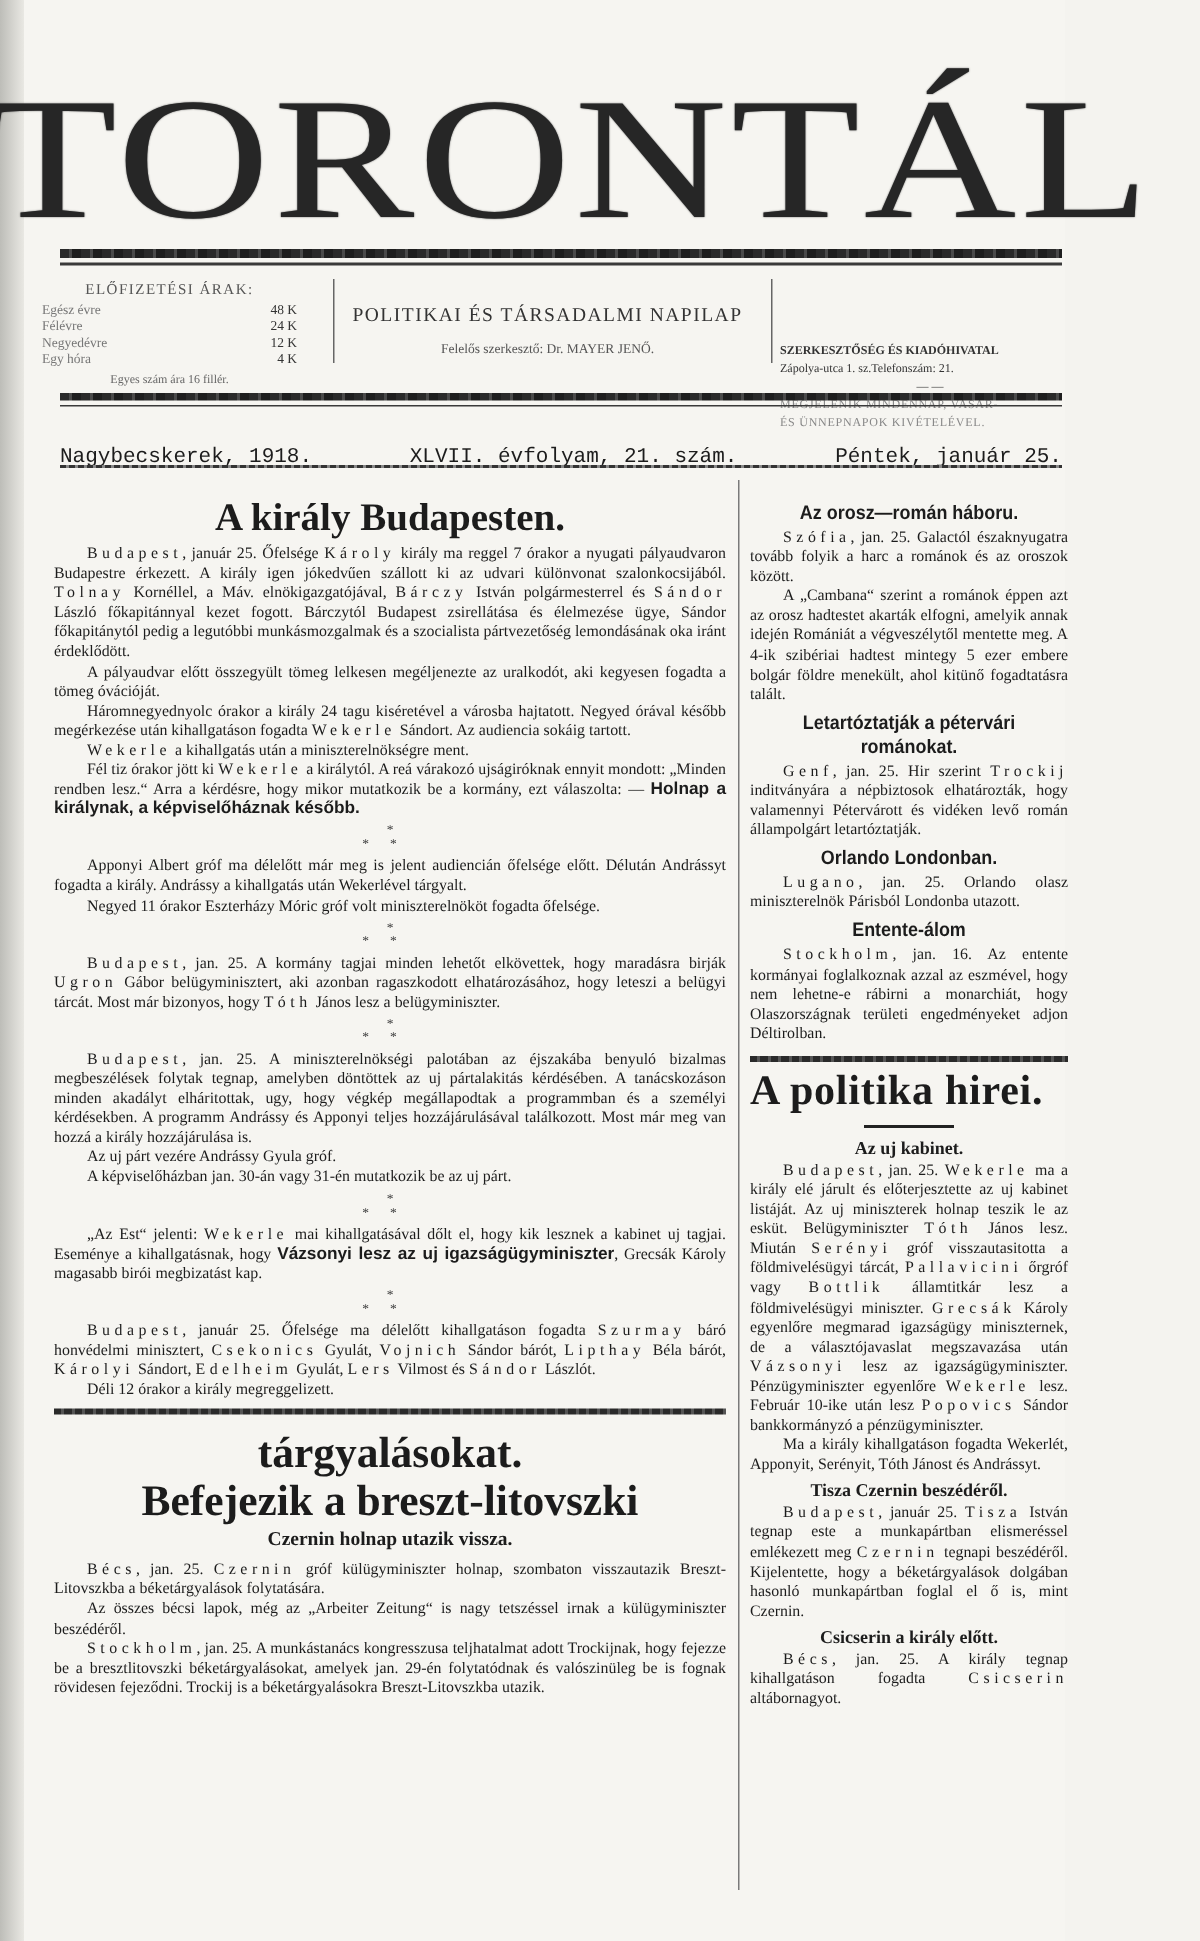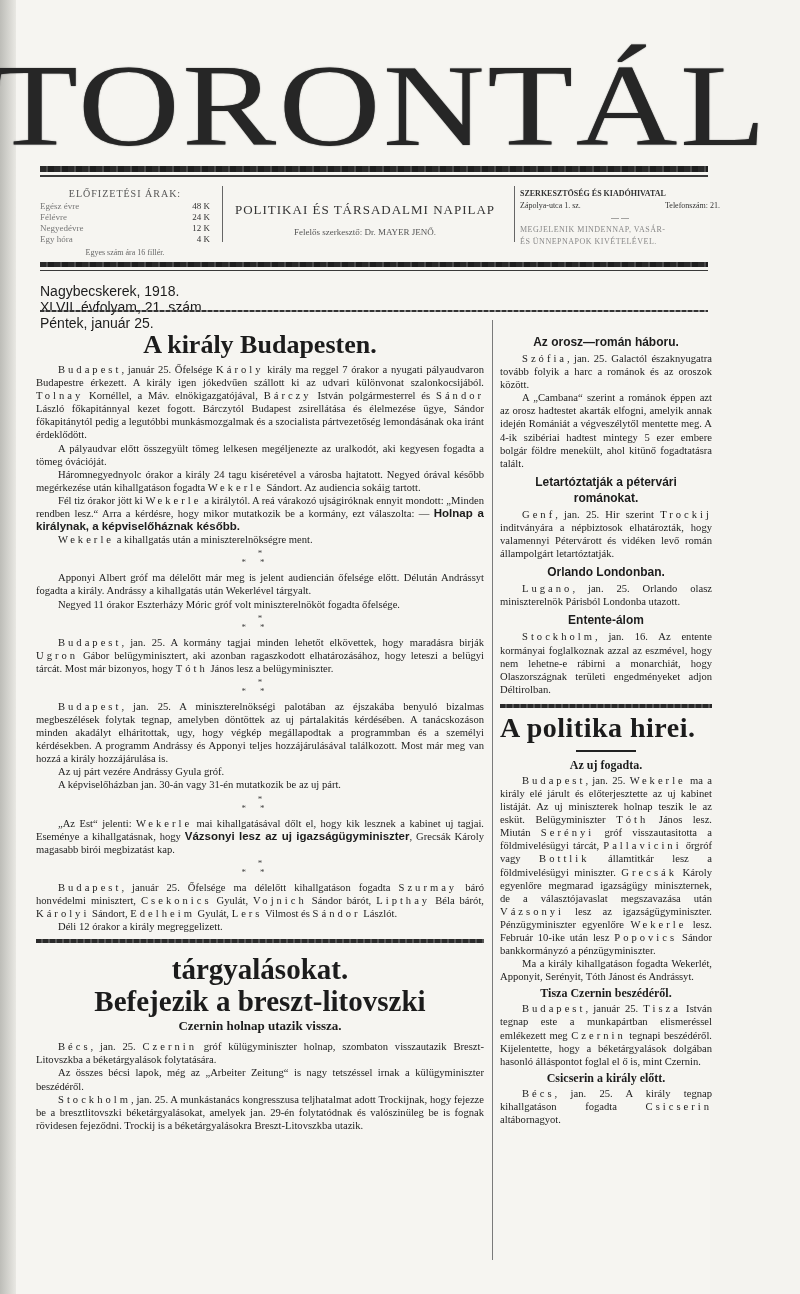--- a/index.html
+++ b/index.html
@@ -4,35 +4,35 @@
 <style>
   html, body { margin:0; padding:0; }
   body { width:800px; height:1294px; background:#f4f3ef; overflow:hidden; position:relative; font-family:"Liberation Serif", serif; color:#1c1c1c; }
   .page { position:absolute; left:0; top:0; width:710px; height:1294px; background:#f6f5f1; }
   .edge-left { position:absolute; left:0; top:0; width:16px; height:1294px; background:linear-gradient(to right,#bdbdb8,#e9e8e3); }
   .masthead { position:absolute; left:40px; top:52px; width:680px; height:108px; text-align:center; }
   .masthead-title { font-family:"Liberation Serif", serif; font-size:110px; line-height:108px; letter-spacing:2px; color:#262626; font-weight:normal; transform:scaleX(1.28) scaleY(1.05); transform-origin:center; display:inline-block; text-shadow:0 0 1px #555; }
   .rule-thick { position:absolute; left:40px; width:668px; height:6px; background:repeating-linear-gradient(90deg,#2a2a2a 0 6px,#4a4a4a 6px 8px,#1e1e1e 8px 14px); }
   .rule-thin { position:absolute; left:40px; width:668px; height:2px; background:#3a3a3a; }
   .hdr { position:absolute; top:188px; font-size:9px; line-height:11px; }
-  .prices { left:40px; width:170px; }
+  .prices { left:28px; width:170px; }
   .prices .ttl { text-align:center; letter-spacing:1px; color:#555; font-size:10px; margin-bottom:2px; }
   .prices .row { display:flex; justify-content:space-between; color:#777; }
   .prices .row .amt { color:#333;margin-left:44px; }
   .prices .foot { text-align:center; color:#666; font-size:8px; margin-top:2px; }
   .vsep { position:absolute; top:186px; width:1px; height:56px; background:#666; }
   .center-hdr { left:225px; width:280px; text-align:center; }
   .center-hdr .sub { font-size:13px; letter-spacing:1px; margin-top:16px; color:#333; }
   .center-hdr .ed { font-size:9px; margin-top:12px; color:#555; }
-  .office { left:520px; width:200px; font-size:8px; line-height:12px; }
+  .office { left:520px; width:200px; font-size:8px; line-height:12px;margin-top:40px; }
   .office .t1 { font-weight:bold; color:#333; }
-  .office .addr { display:flex; justify-content:space-between; color:#333;gap:24px; }
+  .office .addr { display:flex; color:#333; }
   .office .dash { text-align:center; color:#333; }
   .office .pub { color:#888; letter-spacing:.5px; }
-  .dateline { position:absolute; left:40px; top:283px; width:668px; display:flex; justify-content:space-between; font-size:14px; font-family:Liberation Sans, sans-serif; color:#1c1c1c;flex-direction:column; }
+  .dateline { position:absolute; left:40px; top:297px; width:668px; display:flex; justify-content:space-between; font-size:14px; font-family:Liberation Mono, monospace; color:#1c1c1c; }
   .colsep { position:absolute; left:492px; top:320px; width:1px; height:940px; background:#7a7a7a; }
   .col { position:absolute; font-size:10.6px; line-height:13.1px; text-align:justify; }
   .left { left:36px; width:448px; top:330px; }
   .right { left:500px; width:212px; top:330px; }
   .h2 { font-family:"Liberation Sans", sans-serif; font-weight:bold; text-align:center; font-size:13px; line-height:16px; margin:4px 0 2px 0; transform:scaleX(.92); }
   .h3 { font-family:"Liberation Serif", serif; font-weight:bold; text-align:center; font-size:12px; line-height:15px; margin:3px 0 1px 0; }
   p { margin:0; text-indent:22px; }
   .sp { letter-spacing:3px; }
   .b { font-weight:bold; font-family:"Liberation Sans", sans-serif; font-size:11.5px; }
   .stars { text-align:center; font-size:9px; line-height:9px; color:#444; margin:3px 0 4px; letter-spacing:14px; }
@@ -102,22 +102,22 @@
   </div>
   <div class="rule-thin" style="top:310px;height:2px;background:repeating-linear-gradient(90deg,#333 0 4px,#888 4px 6px)"></div>
 
   <div class="colsep"></div>
 
   <div class="col left">
     <div class="h1b" style="font-size:26px;line-height:30px;margin-bottom:3px">A király Budapesten.</div>
     <p><span class="sp">Budapest</span><span>, január 25. Őfelsége </span><span class="sp">Károly</span><span> király ma reggel 7 órakor a nyugati pályaudvaron Budapestre érkezett. A király igen jókedvűen szállott ki az udvari különvonat szalonkocsijából. </span><span class="sp">Tolnay</span><span> Kornéllel, a Máv. elnökigazgatójával, </span><span class="sp">Bárczy</span><span> István polgármesterrel és </span><span class="sp">Sándor</span><span> László főkapitánnyal kezet fogott. Bárczytól Budapest zsirellátása és élelmezése ügye, Sándor főkapitánytól pedig a legutóbbi munkásmozgalmak és a szocialista pártvezetőség lemondásának oka iránt érdeklődött.</span></p>
     <p>A pályaudvar előtt összegyült tömeg lelkesen megéljenezte az uralkodót, aki kegyesen fogadta a tömeg óvációját.</p>
     <p><span>Háromnegyednyolc órakor a király 24 tagu kiséretével a városba hajtatott. Negyed órával később megérkezése után kihallgatáson fogadta </span><span class="sp">Wekerle</span><span> Sándort. Az audiencia sokáig tartott.</span></p>
+    <p><span class="sp">Wekerle</span><span> a kihallgatás után a miniszterelnökségre ment.</span></p>
     <p><span>Fél tiz órakor jött ki </span><span class="sp">Wekerle</span><span> a királytól. A reá várakozó ujságiróknak ennyit mondott: „Minden rendben lesz.“ Arra a kérdésre, hogy mikor mutatkozik be a kormány, ezt válaszolta: — </span><span class="b">Holnap a királynak, a képviselőháznak később.</span></p>
-    <p><span class="sp">Wekerle</span><span> a kihallgatás után a miniszterelnökségre ment.</span></p>
 
     <div class="stars"><span class="top">*</span>**</div>
     <p>Apponyi Albert gróf ma délelőtt már meg is jelent audiencián őfelsége előtt. Délután Andrássyt fogadta a király. Andrássy a kihallgatás után Wekerlével tárgyalt.</p>
     <p>Negyed 11 órakor Eszterházy Móric gróf volt miniszterelnököt fogadta őfelsége.</p>
 
     <div class="stars"><span class="top">*</span>**</div>
     <p><span class="sp">Budapest</span><span>, jan. 25. A kormány tagjai minden lehetőt elkövettek, hogy maradásra birják </span><span class="sp">Ugron</span><span> Gábor belügyminisztert, aki azonban ragaszkodott elhatározásához, hogy leteszi a belügyi tárcát. Most már bizonyos, hogy </span><span class="sp">Tóth</span><span> János lesz a belügyminiszter.</span></p>
 
     <div class="stars"><span class="top">*</span>**</div>
     <p><span class="sp">Budapest</span><span>, jan. 25. A miniszterelnökségi palotában az éjszakába benyuló bizalmas megbeszélések folytak tegnap, amelyben döntöttek az uj pártalakitás kérdésében. A tanácskozáson minden akadályt elháritottak, ugy, hogy végkép megállapodtak a programmban és a személyi kérdésekben. A programm Andrássy és Apponyi teljes hozzájárulásával találkozott. Most már meg van hozzá a király hozzájárulása is.</span></p>
@@ -152,23 +152,23 @@
     <div class="h2">Orlando Londonban.</div>
     <p><span class="sp">Lugano</span><span>, jan. 25. Orlando olasz miniszterelnök Párisból Londonba utazott.</span></p>
 
     <div class="h2">Entente-álom</div>
     <p><span class="sp">Stockholm</span><span>, jan. 16. Az entente kormányai foglalkoznak azzal az eszmével, hogy nem lehetne-e rábirni a monarchiát, hogy Olaszországnak területi engedményeket adjon Déltirolban.</span></p>
 
     <div class="sec-rule" style="margin:8px 0 6px"></div>
     <div class="big-title">A politika hirei.</div>
     <div class="short-rule"></div>
 
-    <div class="h3">Az uj fogadta.</div>
+    <div class="h3">Az uj kabinet.</div>
     <p><span class="sp">Budapest</span><span>, jan. 25. </span><span class="sp">Wekerle</span><span> ma a király elé járult és előterjesztette az uj kabinet listáját. Az uj miniszterek holnap teszik le az esküt. Belügyminiszter </span><span class="sp">Tóth</span><span> János lesz. Miután </span><span class="sp">Serényi</span><span> gróf visszautasitotta a földmivelésügyi tárcát, </span><span class="sp">Pallavicini</span><span> őrgróf vagy </span><span class="sp">Bottlik</span><span> államtitkár lesz a földmivelésügyi miniszter. </span><span class="sp">Grecsák</span><span> Károly egyenlőre megmarad igazságügy miniszternek, de a választójavaslat megszavazása után </span><span class="sp">Vázsonyi</span><span> lesz az igazságügyminiszter. Pénzügyminiszter egyenlőre </span><span class="sp">Wekerle</span><span> lesz. Február 10-ike után lesz </span><span class="sp">Popovics</span><span> Sándor bankkormányzó a pénzügyminiszter.</span></p>
     <p>Ma a király kihallgatáson fogadta Wekerlét, Apponyit, Serényit, Tóth Jánost és Andrássyt.</p>
 
     <div class="h3">Tisza Czernin beszédéről.</div>
-    <p><span class="sp">Budapest</span><span>, január 25. </span><span class="sp">Tisza</span><span> István tegnap este a munkapártban elismeréssel emlékezett meg </span><span class="sp">Czernin</span><span> tegnapi beszédéről. Kijelentette, hogy a béketárgyalások dolgában hasonló álláspontot foglal el ő is, mint Czernin.</span></p>
+    <p><span class="sp">Budapest</span><span>, január 25. </span><span class="sp">Tisza</span><span> István tegnap este a munkapártban elismeréssel emlékezett meg </span><span class="sp">Czernin</span><span> tegnapi beszédéről. Kijelentette, hogy a béketárgyalások dolgában hasonló munkapártban foglal el ő is, mint Czernin.</span></p>
 
     <div class="h3">Csicserin a király előtt.</div>
     <p><span class="sp">Bécs</span><span>, jan. 25. A király tegnap kihallgatáson fogadta </span><span class="sp">Csicserin</span><span> altábornagyot.</span></p>
   </div>
 </div>
 
 </body></html>

